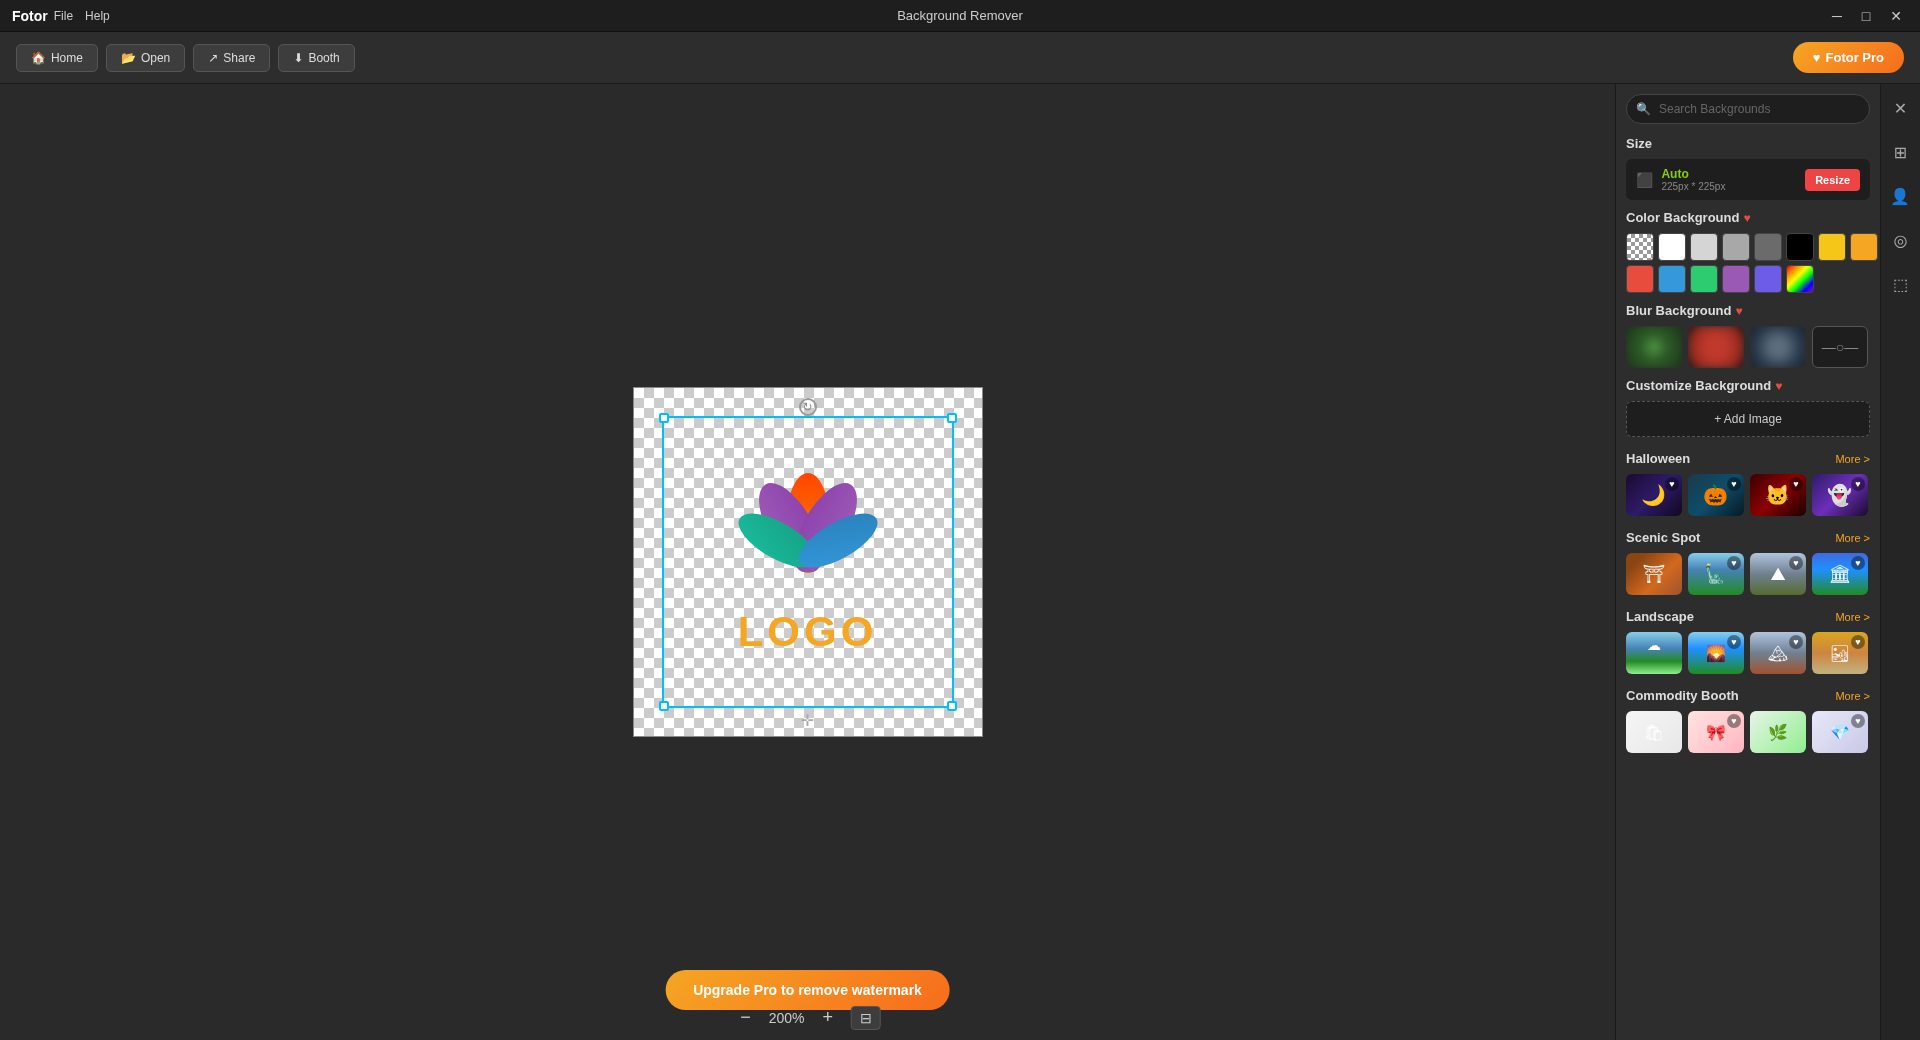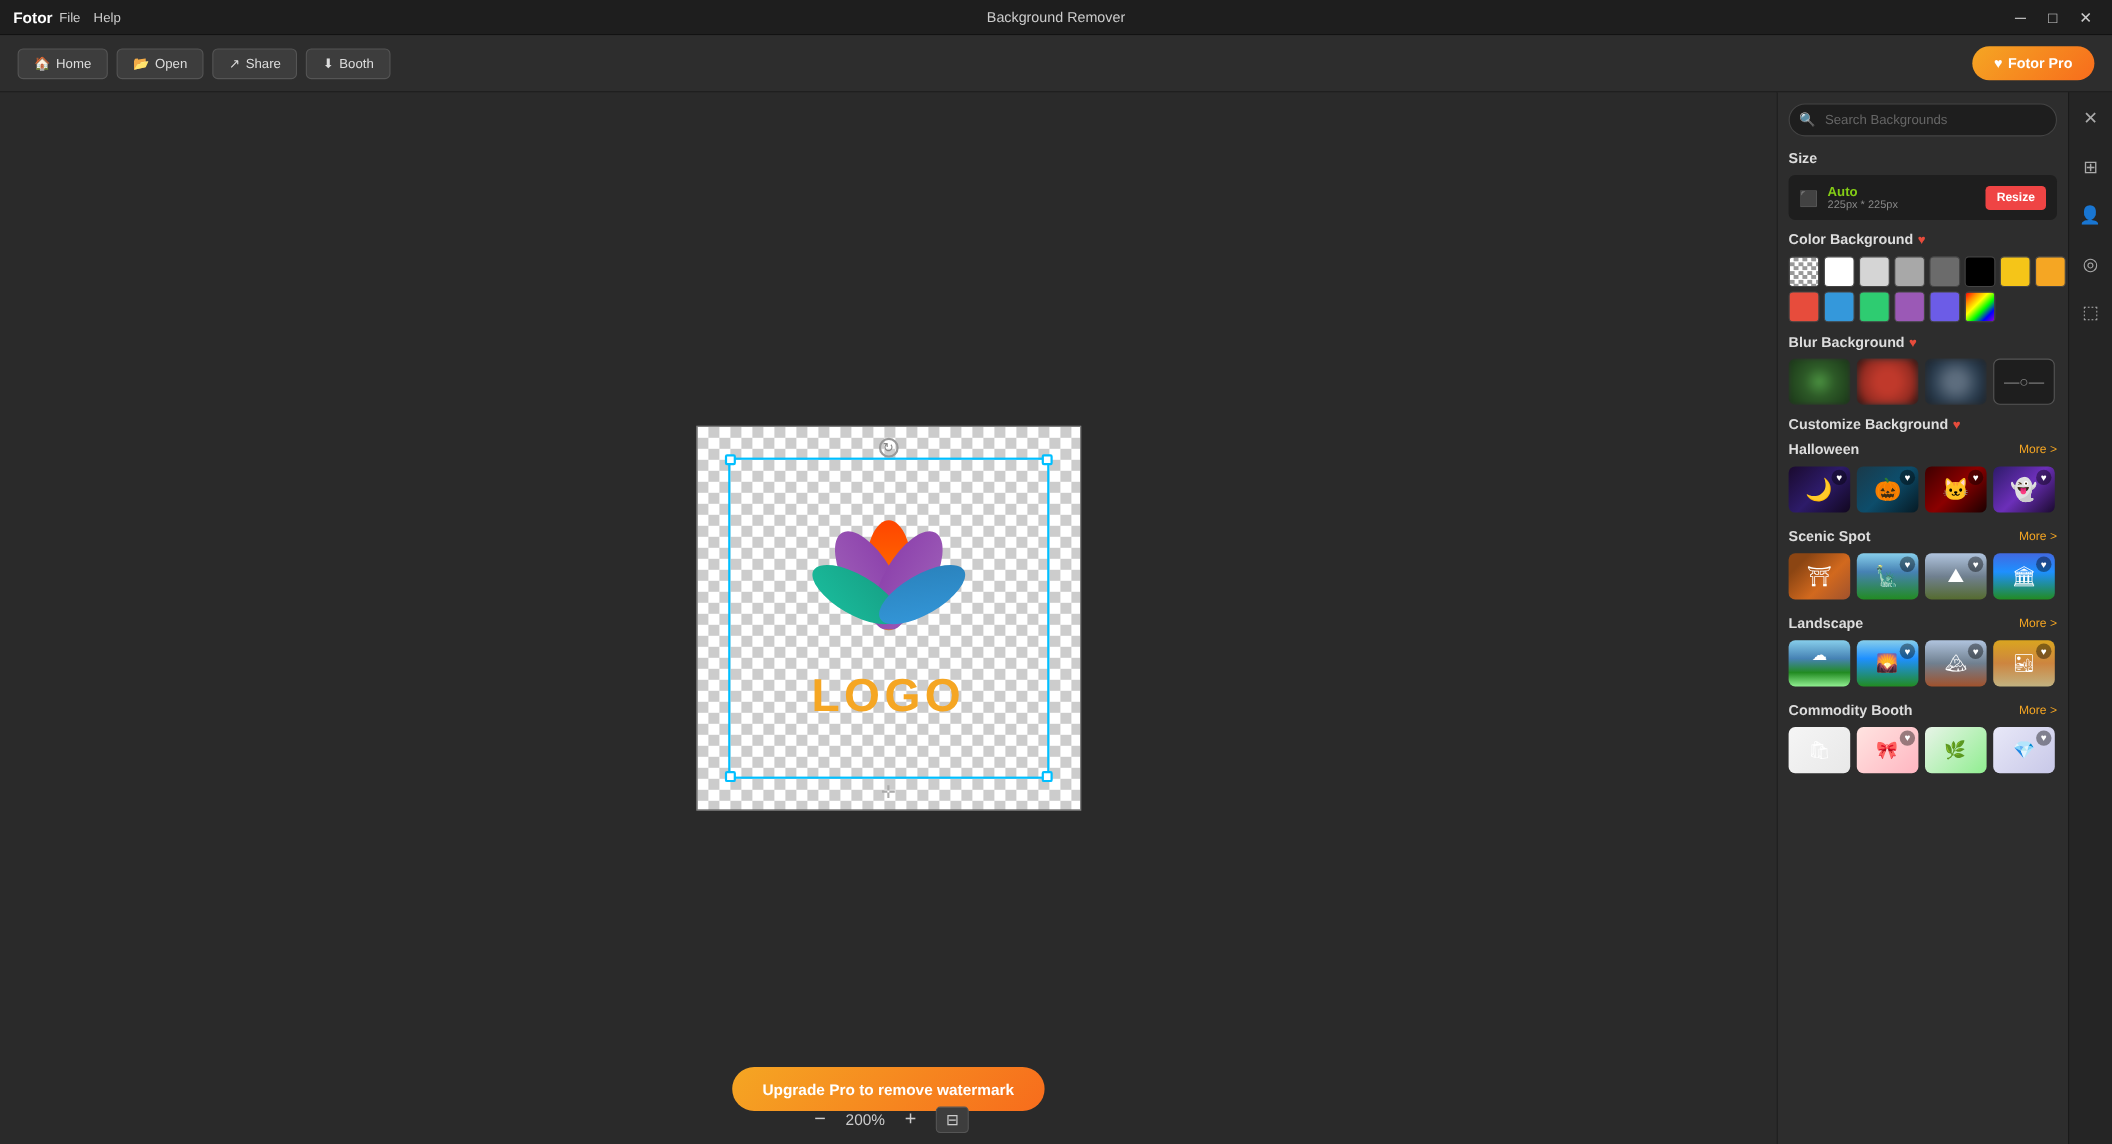--- a/index.html
+++ b/index.html
@@ -596,20 +596,21 @@
           <span>—○—</span>
         </div>
       </div>
     </div>
 
     <div>
       <div class="section-title">
         <span>Customize Background</span>
         <span class="pro-heart">♥</span>
       </div>
+      <button class="add-image-btn">+ Add Image</button>
     </div>
 
     <div class="bg-section">
       <div class="section-header">
         <span class="section-title" style="margin:0;">Halloween</span>
         <span class="more-link">More &gt;</span>
       </div>
       <div class="bg-grid">
         <div class="bg-thumb" style="background: linear-gradient(135deg, #1a0a2e 0%, #2d1b69 50%, #11071f 100%);">
           <div style="position:absolute;top:50%;left:50%;transform:translate(-50%,-50%);font-size:20px;">🌙</div>

